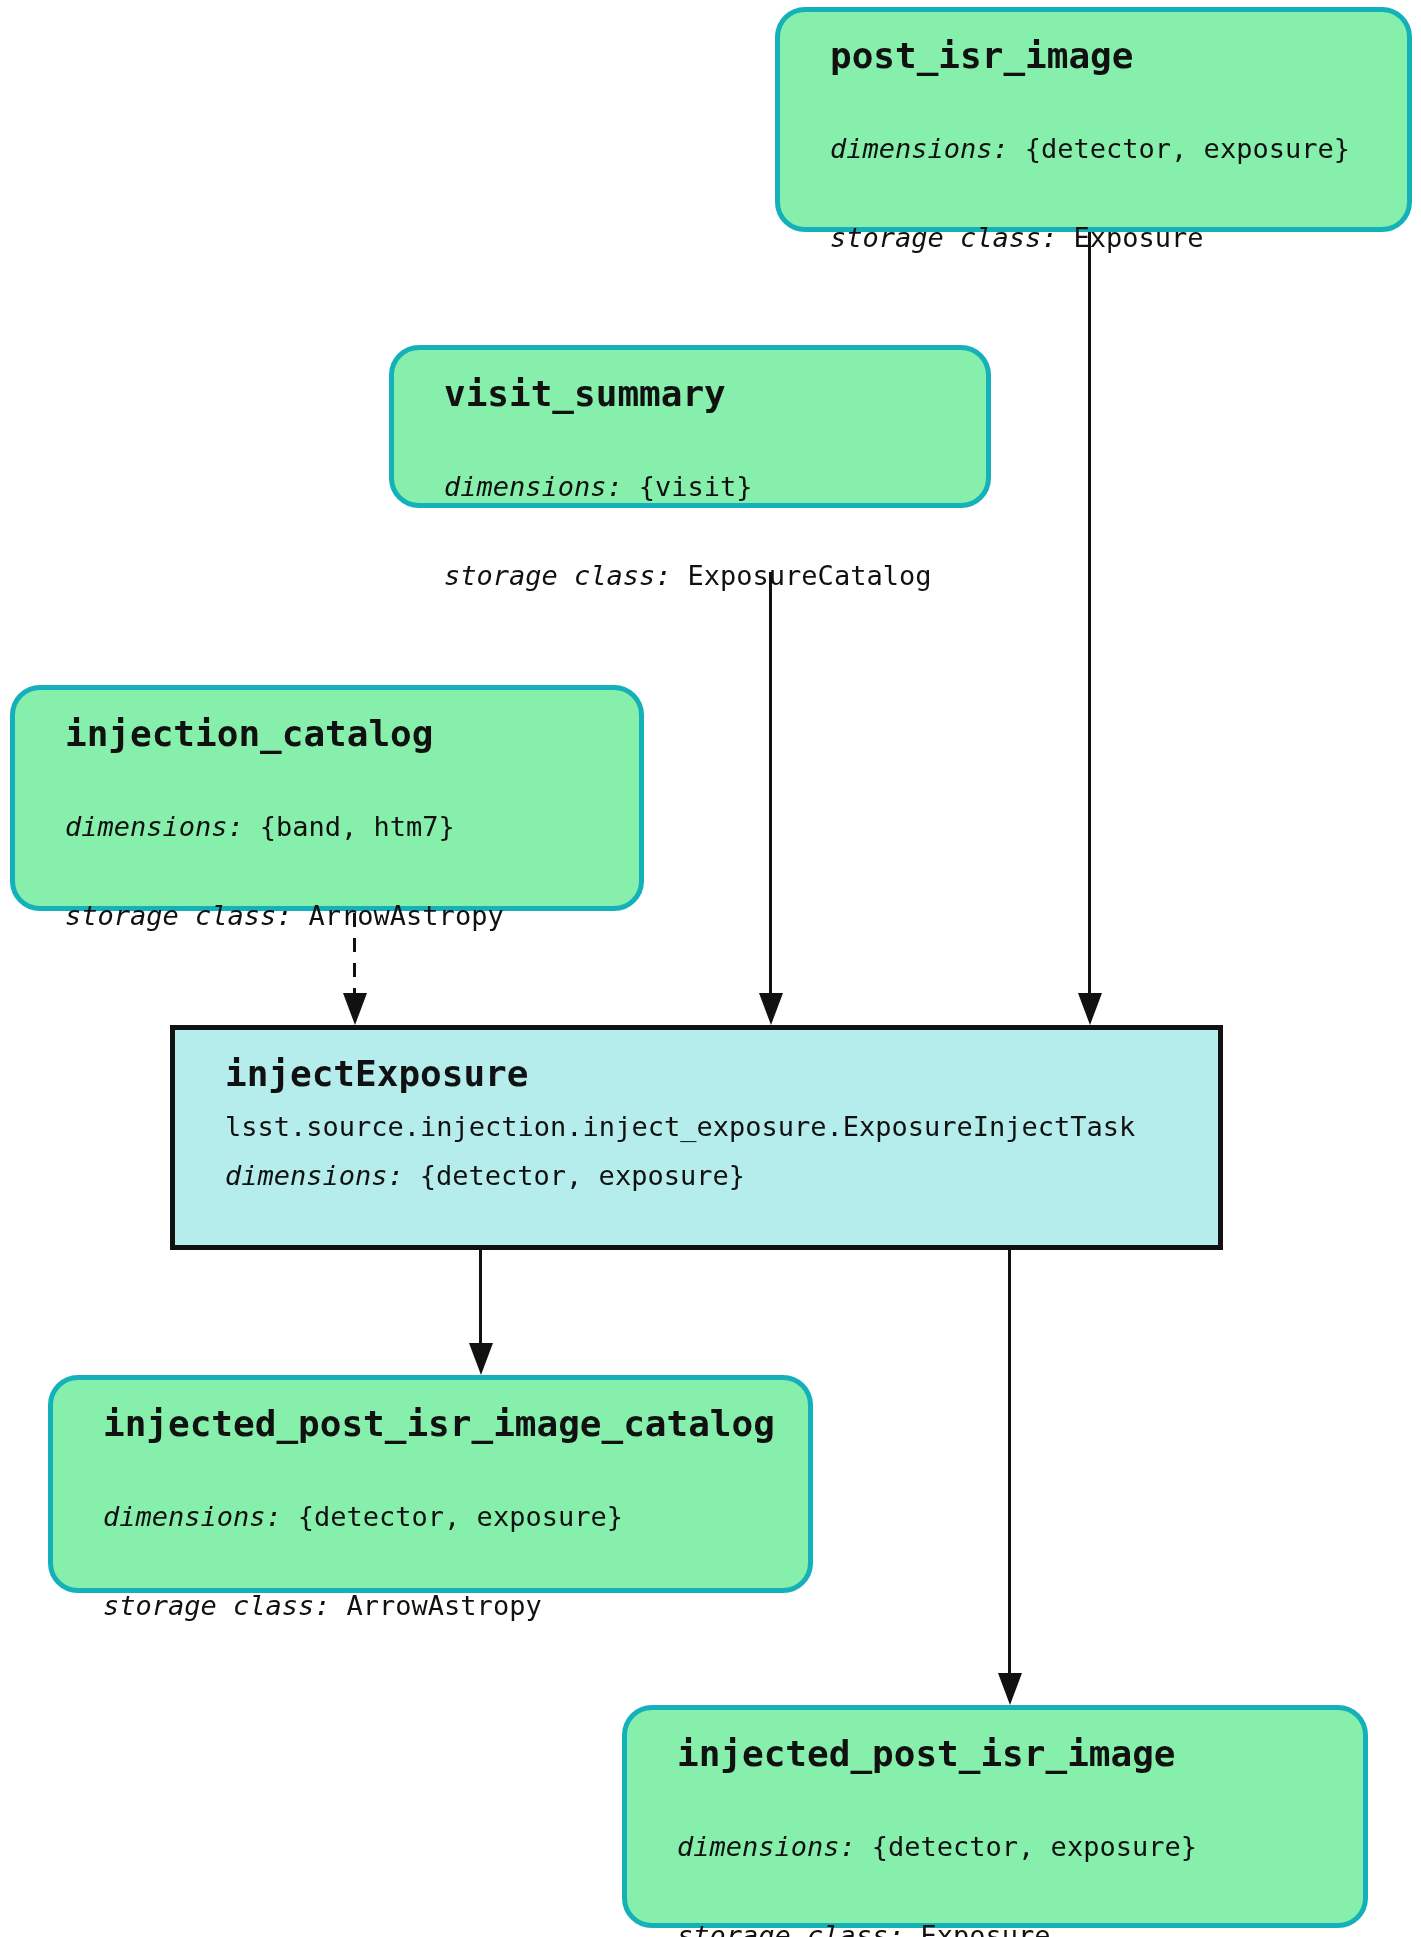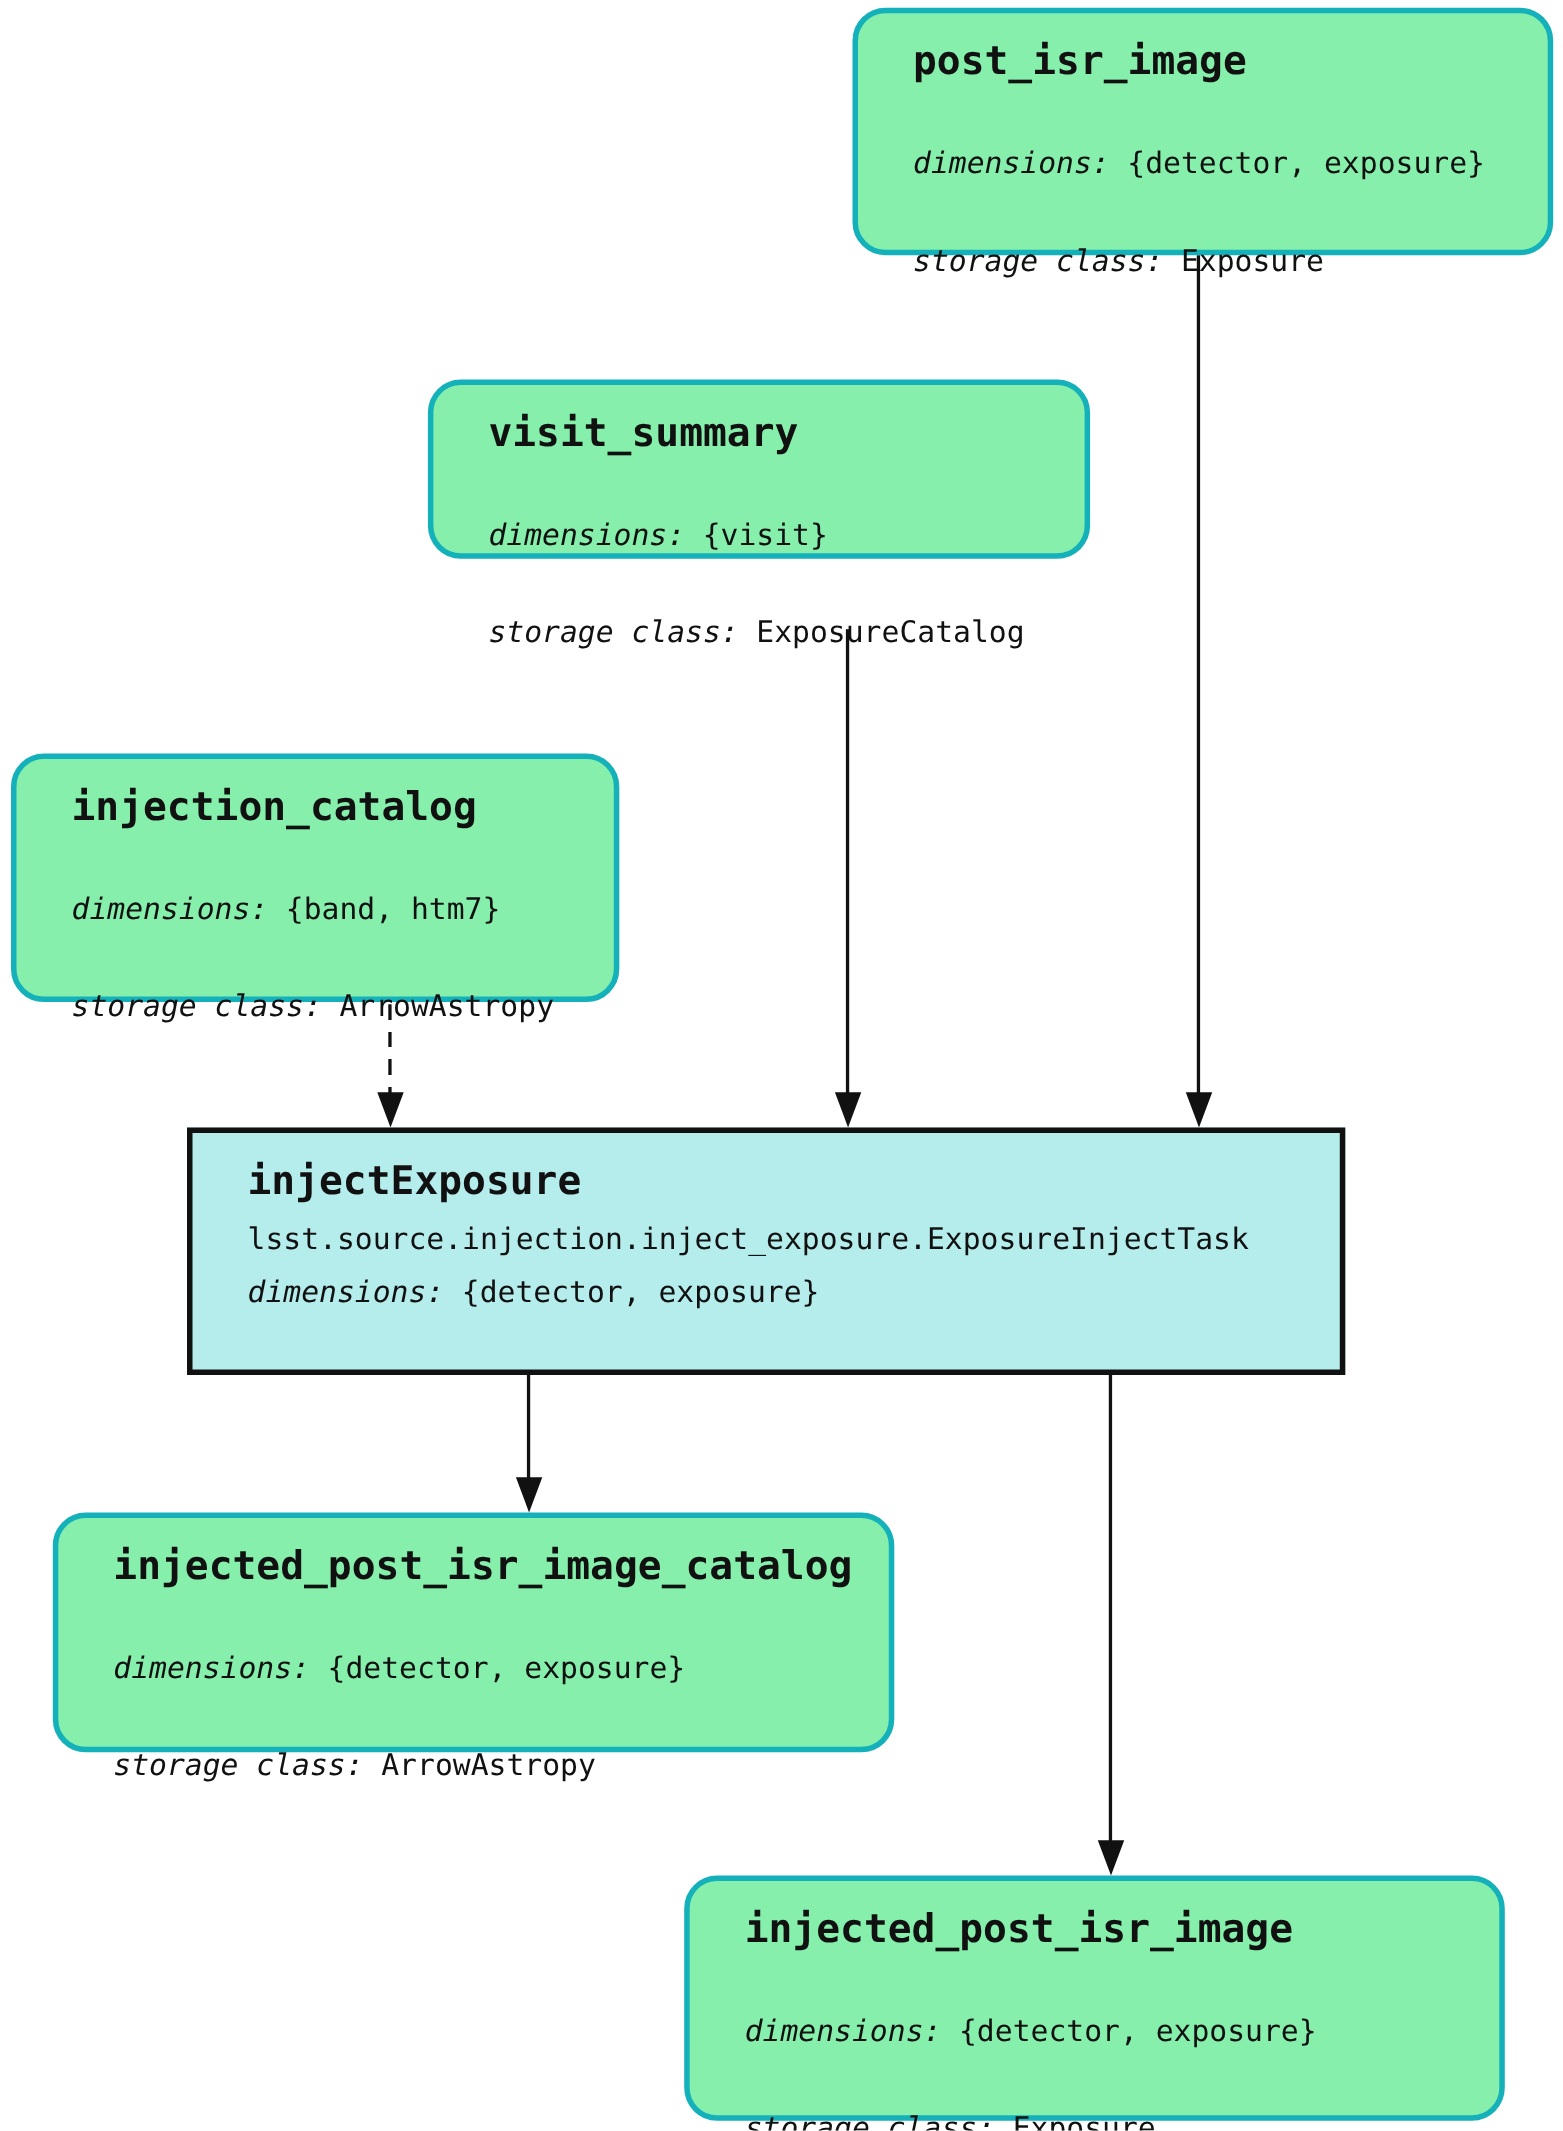--- a/index.html
+++ b/index.html
@@ -42,21 +42,21 @@
     line-height:36px;
     white-space:pre;
   }
   .prop .key{font-style:italic;}
   .prop .val{margin-left:16px;}
   .taskpath{font-style:normal;}
 
   
   #n-post-isr          {left:775px; top:7px;    width:637px;  height:225px;}
   #n-visit-summary     {left:389px; top:345px;  width:602px;  height:163px;}
-  #n-injection-catalog {left:10px;  top:685px;  width:553px;  height:226px;}
+  #n-injection-catalog {left:10px;  top:685px;  width:634px;  height:226px;}
   #n-inject-exposure   {left:150px; top:1025px; width:1053px; height:225px;margin-left:20px;}
   #n-injected-catalog  {left:48px;  top:1375px; width:765px;  height:218px;}
   #n-injected-image    {left:622px; top:1705px; width:746px;  height:223px;}
 
   
   .edge-line{
     position:absolute;
     width:3px;
     background:#111111;
   }

